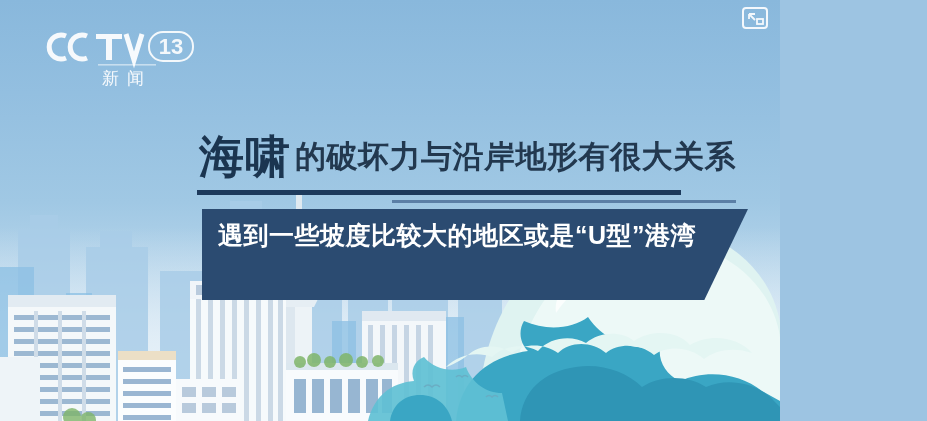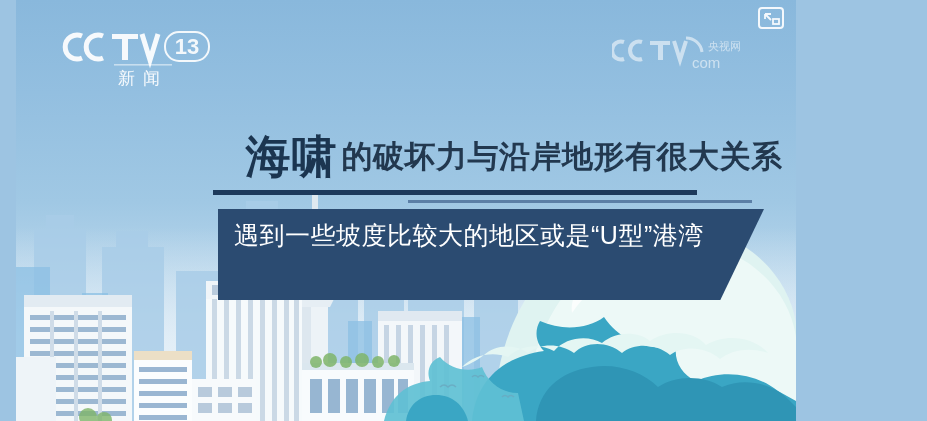--- a/index.html
+++ b/index.html
@@ -1,42 +1,42 @@
 <!DOCTYPE html>
 <html><head>
 <meta charset="utf-8">
 <style>
   html,body{margin:0;padding:0;}
   body{
     width:927px;height:421px;overflow:hidden;
     font-family:"Liberation Sans","DejaVu Sans",sans-serif;
     background:#9dc4e2;
   }
-  #stage{position:relative;width:780px;height:421px;overflow:hidden;margin-left:16px;}
+  #stage{position:relative;width:780px;height:421px;overflow:hidden;}
 
   
   .sky{position:absolute;inset:0;
     background:linear-gradient(180deg,#89b8dc 0%,#93bfe0 22%,#a0c8e4 48%,#bcd8ec 70%,#d6e6f2 85%,#e3eef6 100%);}
   .sky-haze{position:absolute;left:0;right:0;bottom:0;height:46%;
     background:linear-gradient(180deg,rgba(226,238,247,0) 0%,rgba(229,240,248,.85) 60%,rgba(233,243,249,1) 100%);}
 
   
   .logo{position:absolute;left:46px;top:26px;width:150px;height:62px;}
   .logo svg{display:block;}
 
   
   .watermark{position:absolute;right:44px;top:34px;width:140px;height:40px;opacity:.55;}
   .pip-icon{position:absolute;right:12px;top:7px;width:26px;height:22px;}
 
   
   .city{position:absolute;left:0;bottom:0;width:640px;height:250px;}
   .wave{position:absolute;right:0;bottom:0;width:420px;height:230px;}
 
   
-  .headline{position:absolute;left:197px;top:126px;width:600px;height:66px;white-space:nowrap;text-align:center;}
+  .headline{position:absolute;left:197px;top:126px;width:600px;height:66px;white-space:nowrap;}
   .hl-hi{
     display:inline-block;position:relative;
     font-size:45px;line-height:62px;font-weight:bold;
     color:#1b3550;letter-spacing:1px;vertical-align:bottom;
     padding:0 2px;
   }
   .hl-hi::before{
     content:"";position:absolute;left:-3px;right:-3px;top:6px;bottom:3px;
     background:rgba(222,238,246,.55);z-index:-1;
   }
@@ -48,21 +48,21 @@
   }
 
   .rule-dark{position:absolute;left:197px;top:190px;width:484px;height:5px;background:#1d3a5c;}
   .rule-light{position:absolute;left:392px;top:200px;width:344px;height:3px;background:#5b7fa6;}
 
   
   .subbox{position:absolute;left:202px;top:209px;width:546px;height:91px;}
   .subbox .shape{position:absolute;inset:0;background:#2b4b71;
     clip-path:polygon(0 0, 100% 0, 92% 100%, 0 100%);}
   .sub-lines{position:absolute;left:16px;top:6px;right:0;}
-  .sub-line{font-size:25px;font-weight:normal;color:#ffffff;line-height:41px;
+  .sub-line{font-size:25px;font-weight:bold;color:#ffffff;line-height:41px;
     letter-spacing:.5px;white-space:nowrap;}
   .sub-line.l2{color:#fdfde2;}
 </style>
 </head>
 <body>
 
 <div id="stage">
 
   <div class="sky"></div>
   <div class="sky-haze"></div>
@@ -280,36 +280,20 @@
       <path d="M80 8 L88 34 L96 8" fill="none" stroke="#ffffff" stroke-width="5" opacity=".92"></path>
       <g opacity=".9">
         <rect x="103" y="6" width="44" height="29" rx="14" ry="14" fill="none" stroke="#ffffff" stroke-width="2"></rect>
         <text x="125" y="28" text-anchor="middle" font-size="22" font-family="Liberation Sans, sans-serif" fill="#ffffff" font-weight="bold">13</text>
       </g>
       <rect x="52" y="38" width="58" height="1.6" fill="#ffffff" opacity=".5"></rect>
       <text x="81" y="58" text-anchor="middle" font-size="17" letter-spacing="8" font-family="DejaVu Sans, sans-serif" fill="#ffffff" opacity=".92">新闻</text>
     </svg>
   </div>
 
-  <div class="watermark">
-    <svg viewBox="0 0 140 40" width="140" height="40">
-      <g fill="none" stroke="#ffffff" stroke-width="4">
-        <path d="M12 8 a9 9 0 1 0 0 17"></path>
-        <path d="M30 8 a9 9 0 1 0 0 17"></path>
-      </g>
-      <g fill="#ffffff">
-        <rect x="38" y="7" width="20" height="4"></rect>
-        <rect x="46" y="7" width="5" height="19"></rect>
-      </g>
-      <path d="M62 7 L68 26 L74 7" fill="none" stroke="#ffffff" stroke-width="4"></path>
-      <path d="M74 4 a16 16 0 0 1 16 14" fill="none" stroke="#ffffff" stroke-width="3"></path>
-      <text x="96" y="16" font-size="11" font-family="DejaVu Sans, sans-serif" fill="#ffffff">央视网</text>
-      <text x="80" y="34" font-size="15" font-family="Liberation Sans, sans-serif" fill="#ffffff">com</text>
-    </svg>
-  </div>
 
   <div class="pip-icon">
     <svg viewBox="0 0 26 22" width="26" height="22">
       <rect x="1" y="1" width="24" height="20" rx="3" fill="none" stroke="#ffffff" stroke-width="2" opacity=".9"></rect>
       <path d="M7 7 h6 M7 7 v5 M7 7 l6 6" stroke="#ffffff" stroke-width="1.8" fill="none" opacity=".9"></path>
       <rect x="15" y="12" width="6" height="5" fill="none" stroke="#ffffff" stroke-width="1.8" opacity=".9"></rect>
     </svg>
   </div>
 
   <div class="headline">

